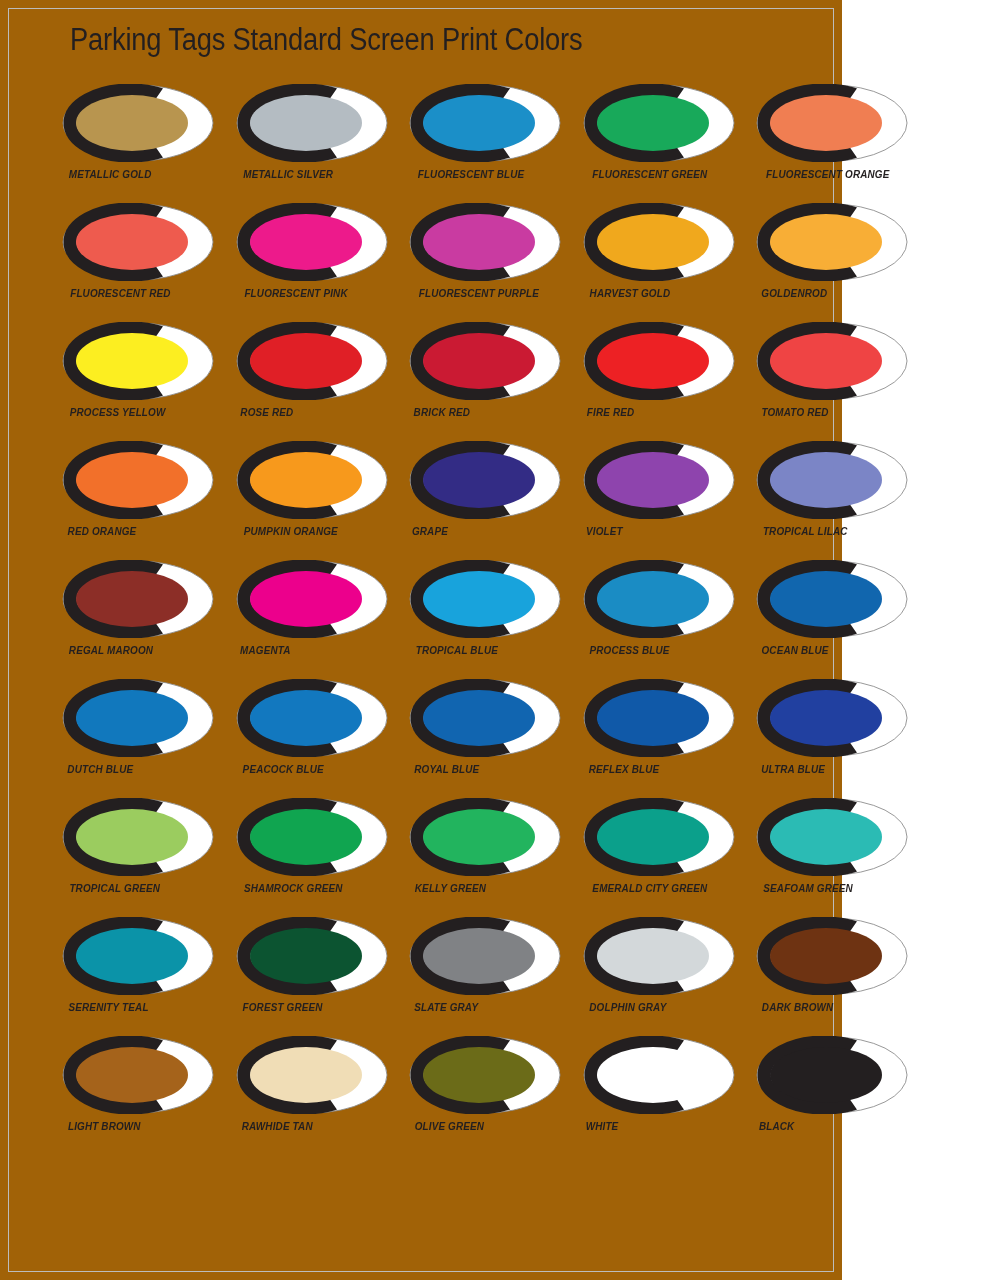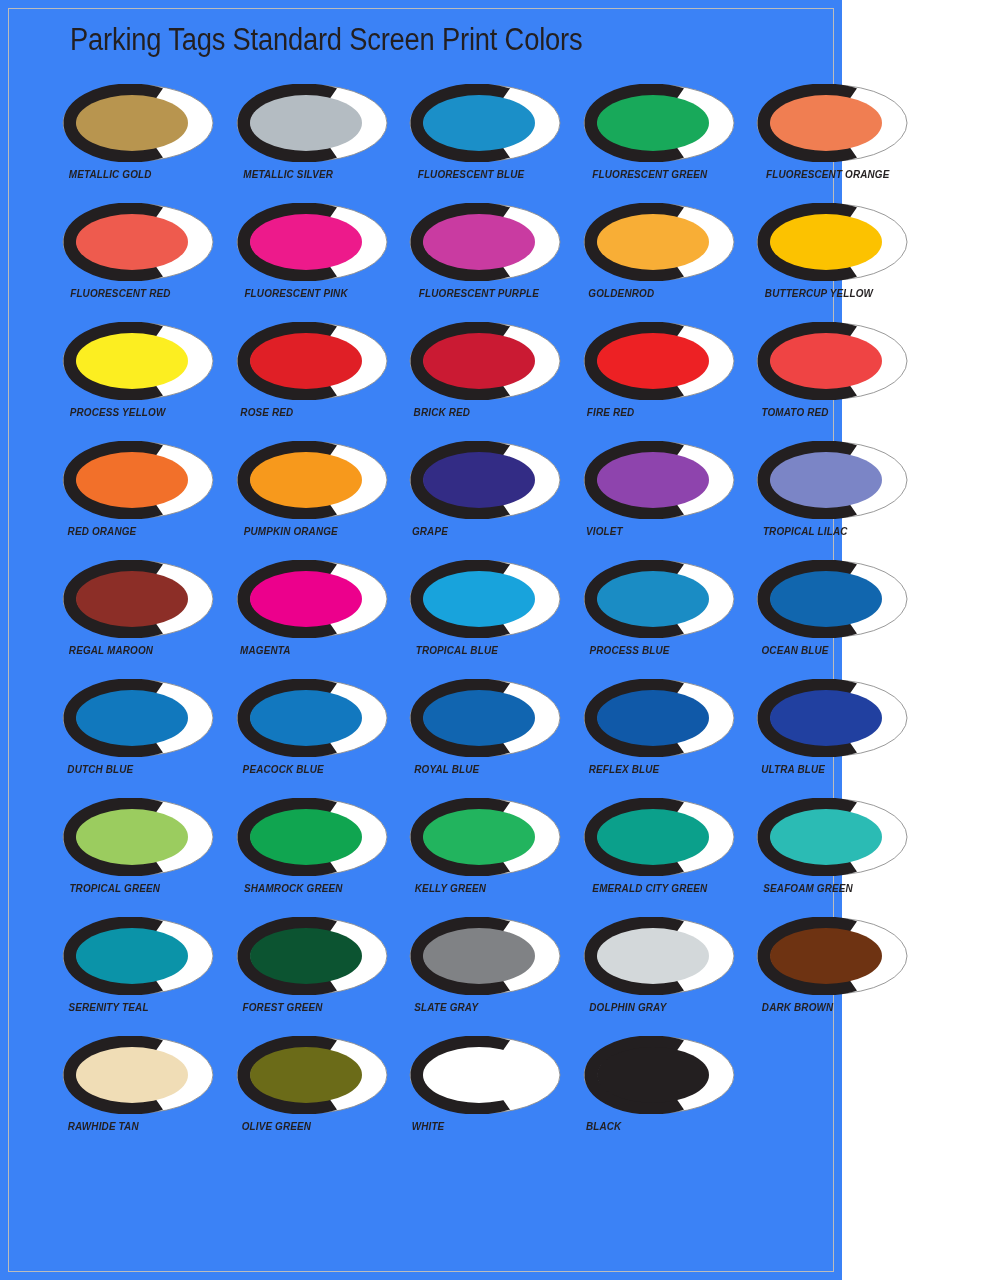--- a/index.html
+++ b/index.html
@@ -12,21 +12,21 @@
     height: 1280px;
     font-family: "Liberation Sans", sans-serif;
     -webkit-font-smoothing: antialiased;
     position: relative;
     overflow: hidden;
   }
   .page {
     width: 842px;
     height: 1280px;
     box-sizing: border-box;
-    background: #3b82f6;
+    background: #a16207;
     position: relative;
   }
   .page-border {
     position: absolute;
     left: 8px;
     top: 8px;
     right: 8px;
     bottom: 8px;
     border: 1px solid #bcbcbc;
     pointer-events: none;
@@ -189,46 +189,46 @@
           </defs>
           <ellipse cx="76" cy="39" rx="75" ry="38" fill="#ffffff" stroke="#8d8d8d" stroke-width="0.9"></ellipse>
           <ellipse cx="68" cy="39" rx="60" ry="33" fill="none" stroke="#231f20" stroke-width="13" clip-path="url(#ringclip8)"></ellipse>
           <ellipse cx="70" cy="39" rx="56" ry="28" fill="#c93ba1"></ellipse>
         </svg>
         <div class="swatch-label">FLUORESCENT PURPLE</div>
       </div>
       <div class="swatch">
         <svg class="swatch-art" viewBox="0 0 152 78">
           <defs>
+            <clipPath id="ringclip9">
+              <path d="M0,0 L104,0 L86,26 L86,52 L104,78 L0,78 Z"></path>
+            </clipPath>
+          </defs>
+          <ellipse cx="76" cy="39" rx="75" ry="38" fill="#ffffff" stroke="#8d8d8d" stroke-width="0.9"></ellipse>
+          <ellipse cx="68" cy="39" rx="60" ry="33" fill="none" stroke="#231f20" stroke-width="13" clip-path="url(#ringclip9)"></ellipse>
+          <ellipse cx="70" cy="39" rx="56" ry="28" fill="#f0a81d"></ellipse>
+        </svg>
+        <div class="swatch-label">HARVEST GOLD</div>
+      </div>
+      <div class="swatch">
+        <svg class="swatch-art" viewBox="0 0 152 78">
+          <defs>
             <clipPath id="ringclip10">
               <path d="M0,0 L104,0 L86,26 L86,52 L104,78 L0,78 Z"></path>
             </clipPath>
           </defs>
           <ellipse cx="76" cy="39" rx="75" ry="38" fill="#ffffff" stroke="#8d8d8d" stroke-width="0.9"></ellipse>
           <ellipse cx="68" cy="39" rx="60" ry="33" fill="none" stroke="#231f20" stroke-width="13" clip-path="url(#ringclip10)"></ellipse>
           <ellipse cx="70" cy="39" rx="56" ry="28" fill="#f8ae36"></ellipse>
         </svg>
         <div class="swatch-label">GOLDENROD</div>
       </div>
       <div class="swatch">
         <svg class="swatch-art" viewBox="0 0 152 78">
           <defs>
-            <clipPath id="ringclip11">
-              <path d="M0,0 L104,0 L86,26 L86,52 L104,78 L0,78 Z"></path>
-            </clipPath>
-          </defs>
-          <ellipse cx="76" cy="39" rx="75" ry="38" fill="#ffffff" stroke="#8d8d8d" stroke-width="0.9"></ellipse>
-          <ellipse cx="68" cy="39" rx="60" ry="33" fill="none" stroke="#231f20" stroke-width="13" clip-path="url(#ringclip11)"></ellipse>
-          <ellipse cx="70" cy="39" rx="56" ry="28" fill="#fcc200"></ellipse>
-        </svg>
-        <div class="swatch-label">BUTTERCUP YELLOW</div>
-      </div>
-      <div class="swatch">
-        <svg class="swatch-art" viewBox="0 0 152 78">
-          <defs>
             <clipPath id="ringclip12">
               <path d="M0,0 L104,0 L86,26 L86,52 L104,78 L0,78 Z"></path>
             </clipPath>
           </defs>
           <ellipse cx="76" cy="39" rx="75" ry="38" fill="#ffffff" stroke="#8d8d8d" stroke-width="0.9"></ellipse>
           <ellipse cx="68" cy="39" rx="60" ry="33" fill="none" stroke="#231f20" stroke-width="13" clip-path="url(#ringclip12)"></ellipse>
           <ellipse cx="70" cy="39" rx="56" ry="28" fill="#fcee21"></ellipse>
         </svg>
         <div class="swatch-label">PROCESS YELLOW</div>
       </div>
@@ -601,20 +601,33 @@
           <defs>
             <clipPath id="ringclip44">
               <path d="M0,0 L104,0 L86,26 L86,52 L104,78 L0,78 Z"></path>
             </clipPath>
           </defs>
           <ellipse cx="76" cy="39" rx="75" ry="38" fill="#ffffff" stroke="#8d8d8d" stroke-width="0.9"></ellipse>
           <ellipse cx="68" cy="39" rx="60" ry="33" fill="none" stroke="#231f20" stroke-width="13" clip-path="url(#ringclip44)"></ellipse>
           <ellipse cx="70" cy="39" rx="56" ry="28" fill="#6e3312"></ellipse>
         </svg>
         <div class="swatch-label">DARK BROWN</div>
+      </div>
+      <div class="swatch">
+        <svg class="swatch-art" viewBox="0 0 152 78">
+          <defs>
+            <clipPath id="ringclip45">
+              <path d="M0,0 L104,0 L86,26 L86,52 L104,78 L0,78 Z"></path>
+            </clipPath>
+          </defs>
+          <ellipse cx="76" cy="39" rx="75" ry="38" fill="#ffffff" stroke="#8d8d8d" stroke-width="0.9"></ellipse>
+          <ellipse cx="68" cy="39" rx="60" ry="33" fill="none" stroke="#231f20" stroke-width="13" clip-path="url(#ringclip45)"></ellipse>
+          <ellipse cx="70" cy="39" rx="56" ry="28" fill="#a5631b"></ellipse>
+        </svg>
+        <div class="swatch-label">LIGHT BROWN</div>
       </div>
       <div class="swatch">
         <svg class="swatch-art" viewBox="0 0 152 78">
           <defs>
             <clipPath id="ringclip46">
               <path d="M0,0 L104,0 L86,26 L86,52 L104,78 L0,78 Z"></path>
             </clipPath>
           </defs>
           <ellipse cx="76" cy="39" rx="75" ry="38" fill="#ffffff" stroke="#8d8d8d" stroke-width="0.9"></ellipse>
           <ellipse cx="68" cy="39" rx="60" ry="33" fill="none" stroke="#231f20" stroke-width="13" clip-path="url(#ringclip46)"></ellipse>

